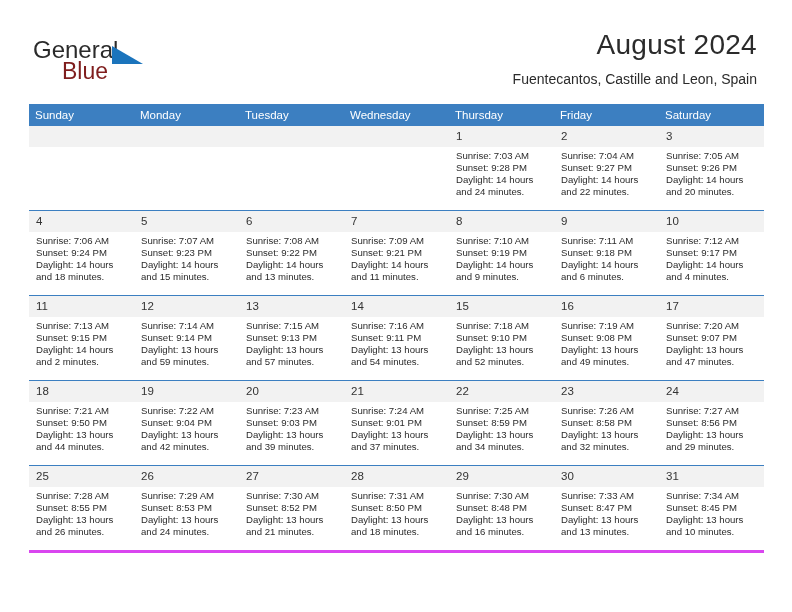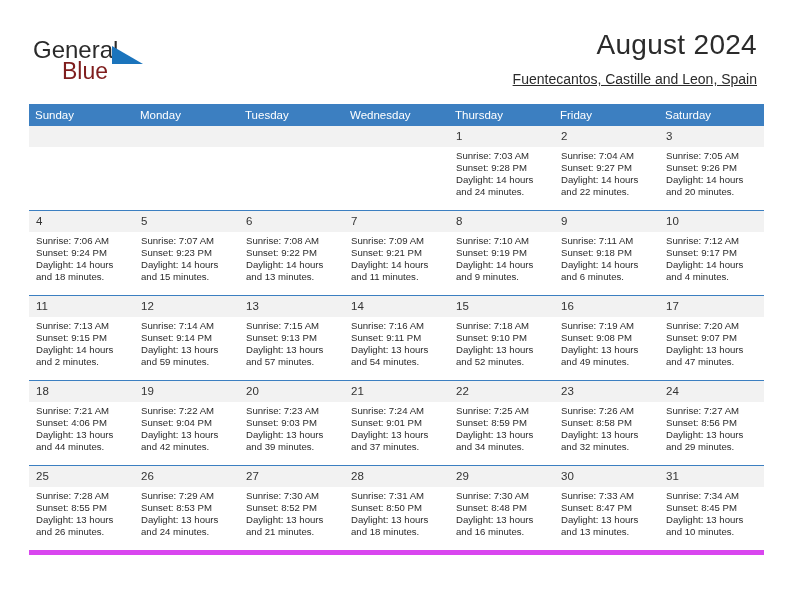--- a/index.html
+++ b/index.html
@@ -79,21 +79,20 @@
     color: #2b2b2b;
     margin: 0;
     letter-spacing: 0.3px;
     text-align: right;
   }
   .location {
     margin: 8px 0 0 0;
     font-size: 14px;
     line-height: 18px;
     color: #2b2b2b;
-    text-decoration: underline;
   }
 
   
   .calendar {
     position: absolute;
     left: 29px;
     top: 104px;
     width: 735px;
     border-collapse: collapse;
     table-layout: fixed;
@@ -113,21 +112,21 @@
     vertical-align: top;
     padding: 0;
     border: none;
     border-top: 1px solid #3c7fc1;
     height: 84px;
   }
   .calendar tr.week-row:first-child td {
     border-top: none;
   }
   .calendar tbody tr:last-child td {
-    border-bottom: 5px solid #d946ef;
+    border-bottom: 3px solid #d946ef;
   }
   .cell-inner {
     height: 84px;
     box-sizing: border-box;
   }
   .daynum {
     background: #f2f2f2;
     font-size: 11.5px;
     line-height: 13px;
     color: #333333;
@@ -395,21 +394,21 @@
               </div>
             </div>
           </td>
         </tr>
         <tr class="week-row">
           <td>
             <div class="cell-inner">
               <div class="daynum">18</div>
               <div class="cell-body">
                 <div>Sunrise: 7:21 AM</div>
-                <div>Sunset: 4:06 PM</div>
+                <div>Sunset: 9:50 PM</div>
                 <div>Daylight: 13 hours</div>
                 <div>and 44 minutes.</div>
               </div>
             </div>
           </td>
           <td>
             <div class="cell-inner">
               <div class="daynum">19</div>
               <div class="cell-body">
                 <div>Sunrise: 7:22 AM</div>

